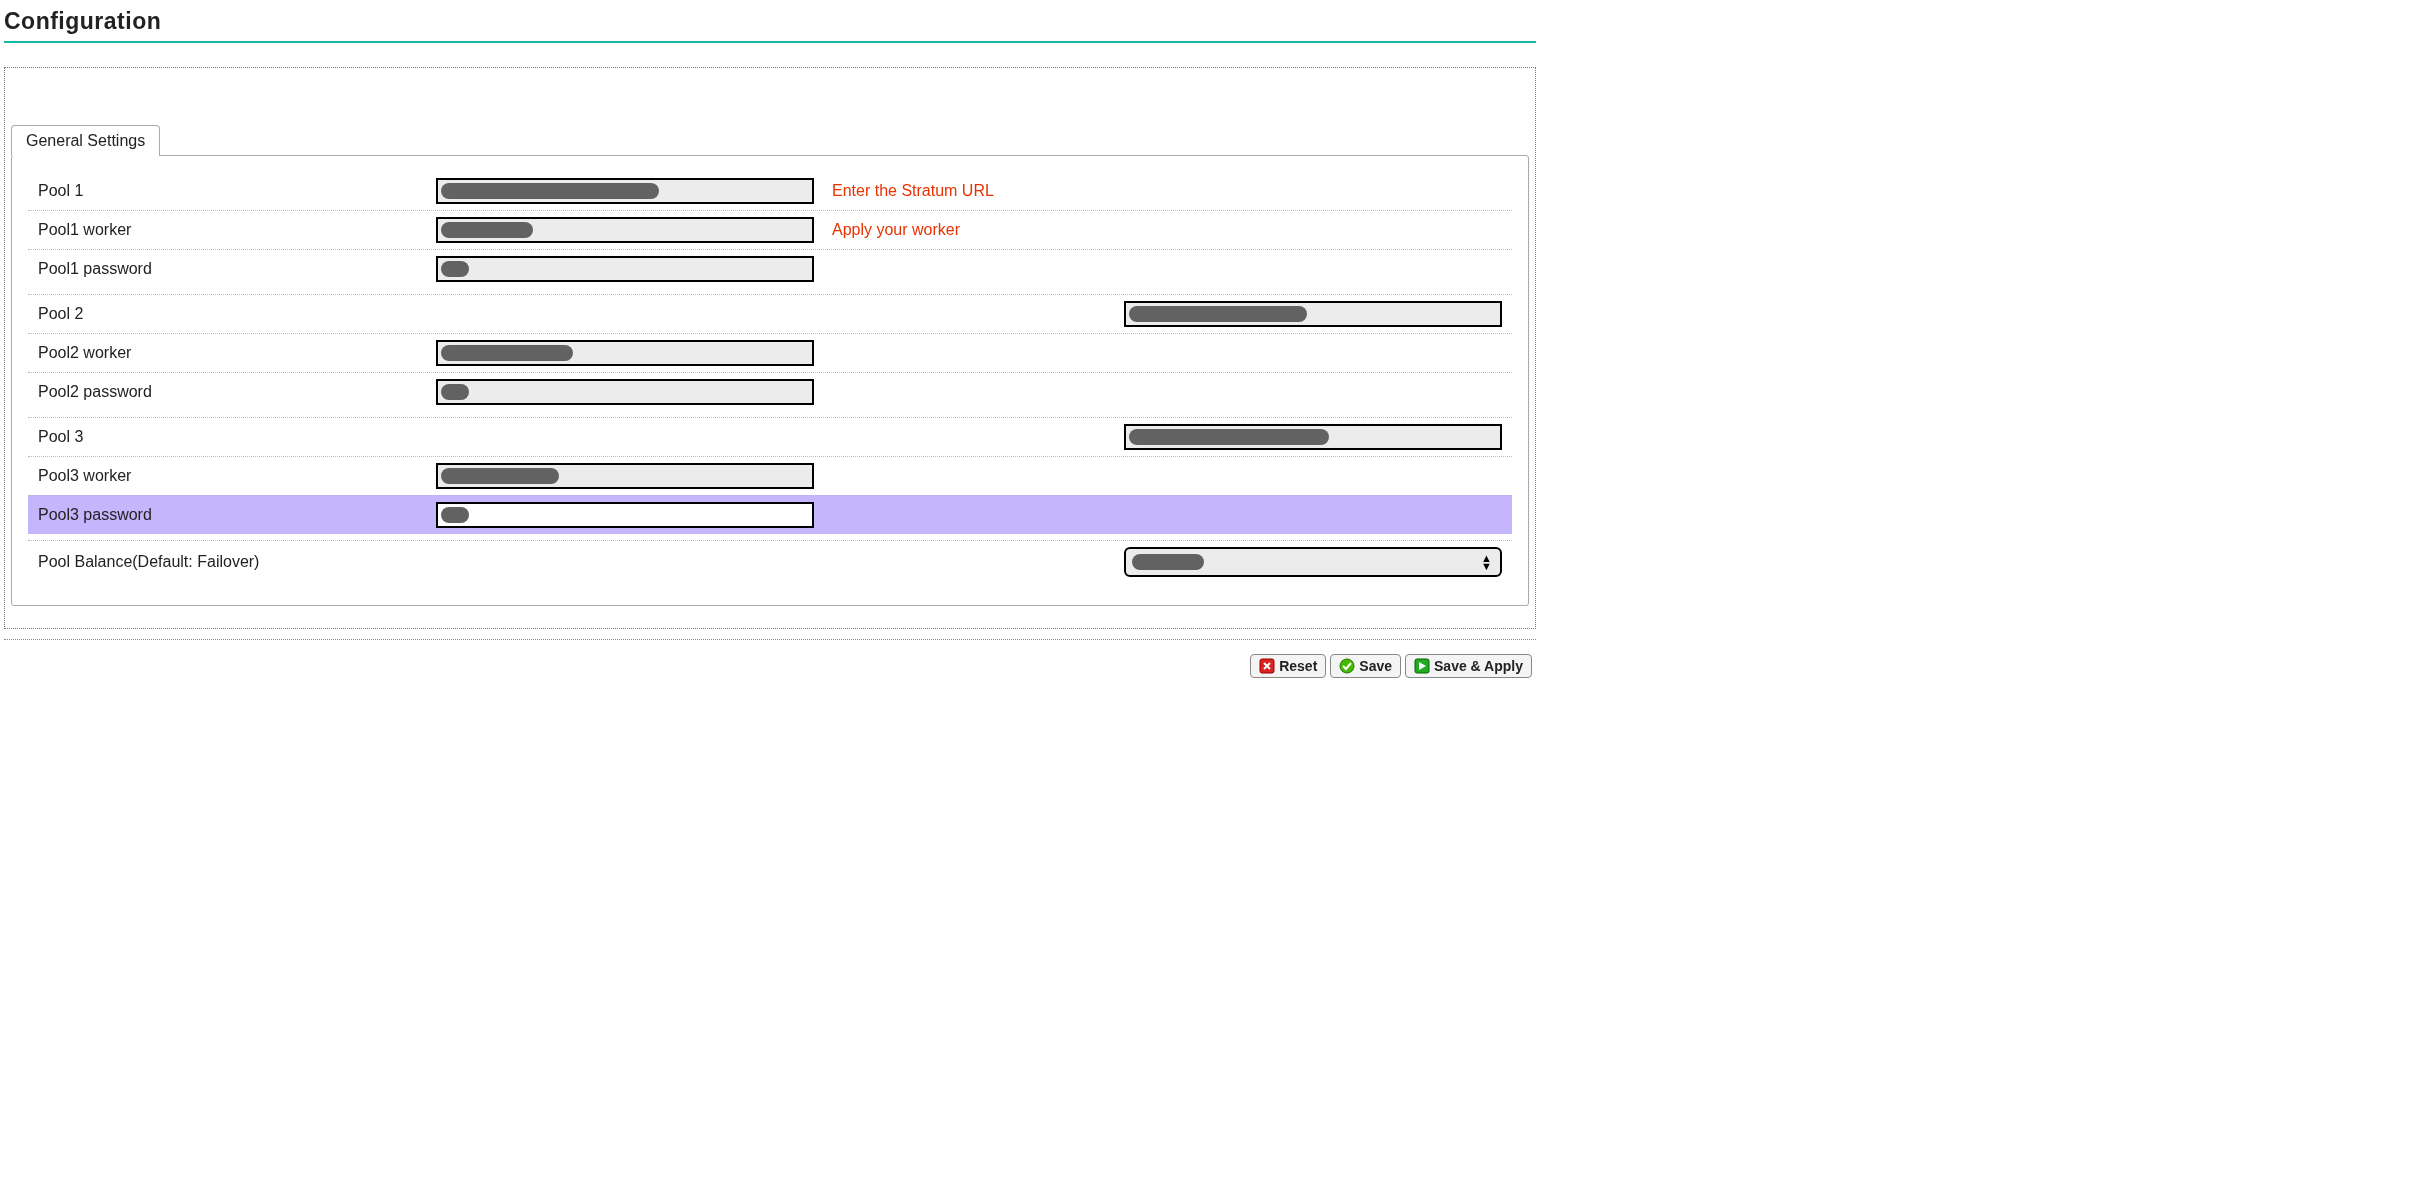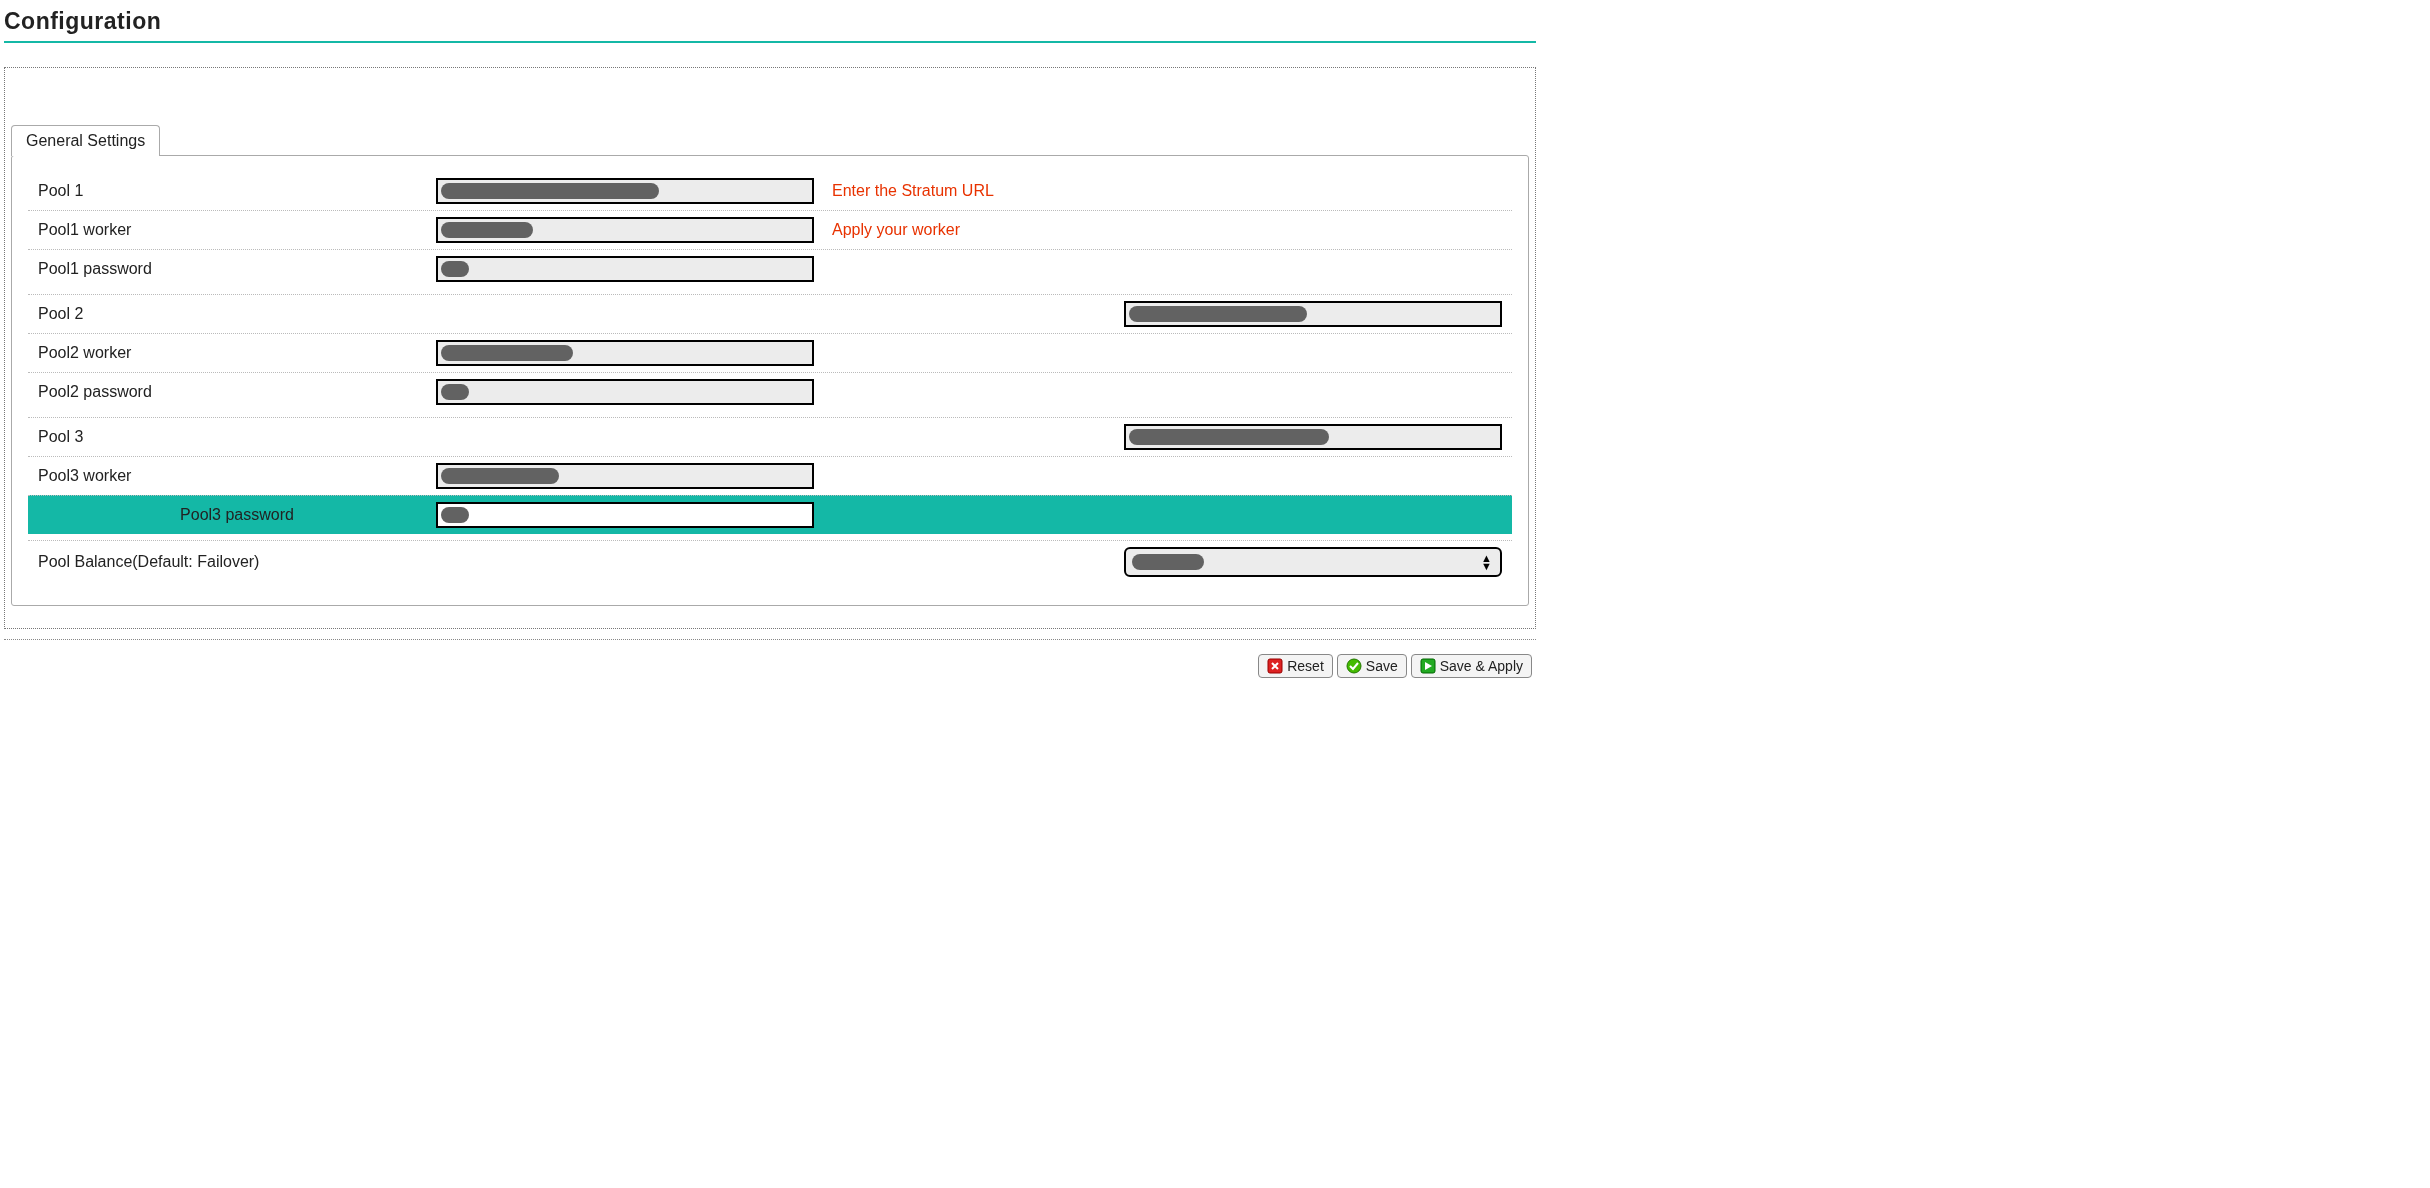--- a/index.html
+++ b/index.html
@@ -142,20 +142,21 @@
   .btn {
     display: inline-flex;
     align-items: center;
     gap: 4px;
     border: 1px solid #888;
     border-radius: 4px;
     background: #f4f4f4;
     padding: 3px 8px;
     font-size: 14px;
     cursor: pointer;
+    font-weight: bold;
   }
   .btn svg { display: block; }
 </style>
 </head>
 <body>
 
 <div class="page">
 
   <div class="title">Configuration</div>
 
@@ -218,21 +219,21 @@
         </div>
       </div>
 
       <div class="row">
         <div class="label">Pool3 worker</div>
         <div class="input-text">
           <span class="redacted" style="width: 118px;"></span>
         </div>
       </div>
 
-      <div class="row" style="background:#14b8a6;text-align:center;">
+      <div class="row" style="background:#c4b5fd;">
         <div class="label">Pool3 password</div>
         <div class="input-text white-bg">
           <span class="redacted" style="width: 28px;"></span>
         </div>
       </div>
 
       <div class="row group-gap" style="padding-bottom:12px;">
         <div class="label">Pool Balance(Default: Failover)</div>
         <div class="select">
           <span class="redacted" style="width: 72px;"></span>

